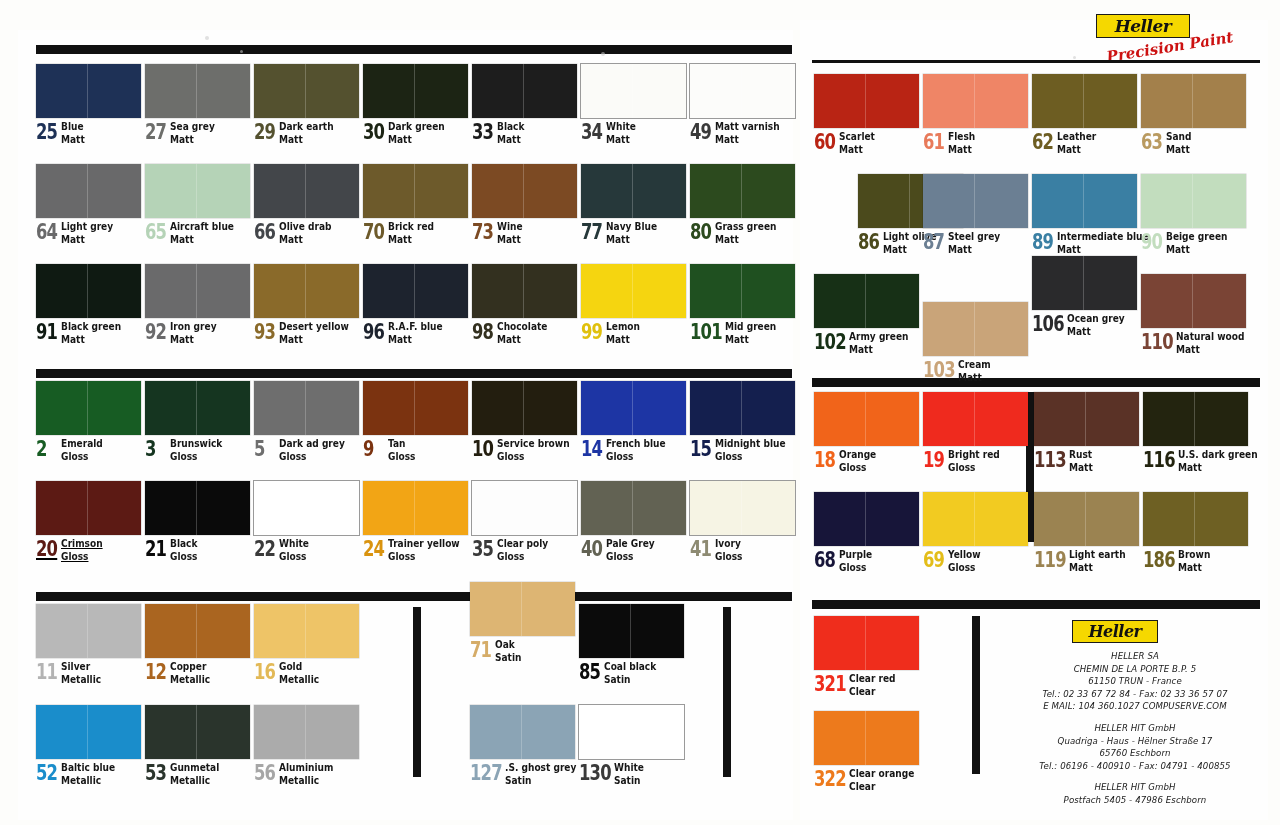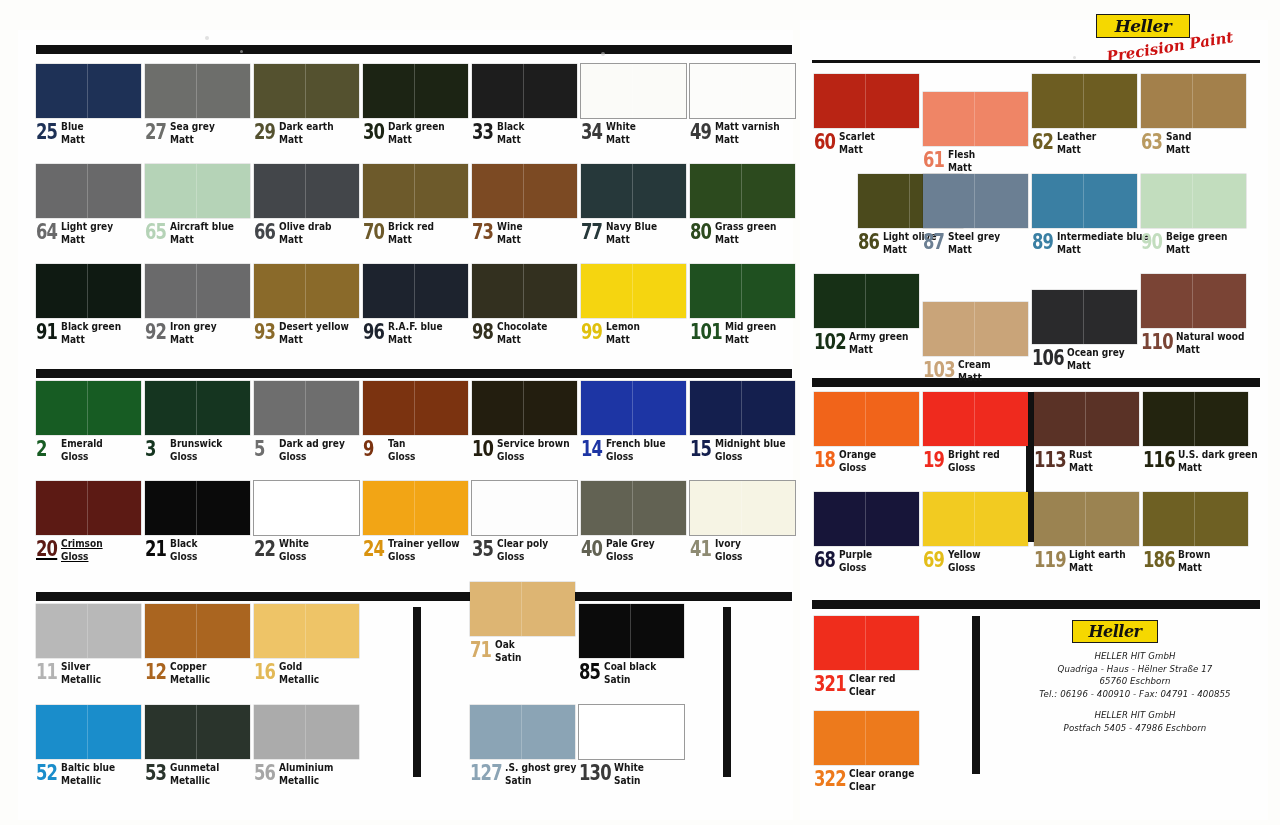--- a/index.html
+++ b/index.html
@@ -699,21 +699,21 @@
         <div class="seam"></div>
       </div>
       <div class="caption">
         <div class="num" style="color: rgb(185, 36, 20); width: 24px;">60</div>
         <div class="names">
           <span class="nm">Scarlet</span>
           <span class="fin">Matt</span>
         </div>
       </div>
     </div>
-    <div class="cell" style="left: 923px; top: 92px;">
+    <div class="cell" style="left: 923px; top: 74px;">
       <div class="chip" style="background: rgb(239, 133, 102);">
         <div class="seam"></div>
       </div>
       <div class="caption">
         <div class="num" style="color: rgb(232, 122, 90); width: 24px;">61</div>
         <div class="names">
           <span class="nm">Flesh</span>
           <span class="fin">Matt</span>
         </div>
       </div>
@@ -807,21 +807,21 @@
         <div class="seam"></div>
       </div>
       <div class="caption">
         <div class="num w3" style="color: rgb(201, 164, 121); width: 34px;">103</div>
         <div class="names">
           <span class="nm">Cream</span>
           <span class="fin">Matt</span>
         </div>
       </div>
     </div>
-    <div class="cell" style="left: 1032px; top: 290px;">
+    <div class="cell" style="left: 1032px; top: 256px;">
       <div class="chip" style="background: rgb(42, 42, 44);">
         <div class="seam"></div>
       </div>
       <div class="caption">
         <div class="num w3" style="color: rgb(42, 42, 44); width: 34px;">106</div>
         <div class="names">
           <span class="nm">Ocean grey</span>
           <span class="fin">Matt</span>
         </div>
       </div>
@@ -954,20 +954,27 @@
         <div class="num w3" style="color: rgb(237, 122, 28); width: 34px;">322</div>
         <div class="names">
           <span class="nm">Clear orange</span>
           <span class="fin">Clear</span>
         </div>
       </div>
     </div>
   </div>
 
 <div class="addr" style="left: 1020px; top: 650px;">
+    <div class="blk">
+      <div>HELLER SA</div>
+      <div>CHEMIN DE LA PORTE B.P. 5</div>
+      <div>61150 TRUN - France</div>
+      <div>Tel.: 02 33 67 72 84 - Fax: 02 33 36 57 07</div>
+      <div>E MAIL: 104 360.1027 COMPUSERVE.COM</div>
+    </div>
     <div class="blk">
       <div>HELLER HIT GmbH</div>
       <div>Quadriga - Haus - Hëlner Straße 17</div>
       <div>65760 Eschborn</div>
       <div>Tel.: 06196 - 400910 - Fax: 04791 - 400855</div>
     </div>
     <div class="blk">
       <div>HELLER HIT GmbH</div>
       <div>Postfach 5405 - 47986 Eschborn</div>
     </div>

